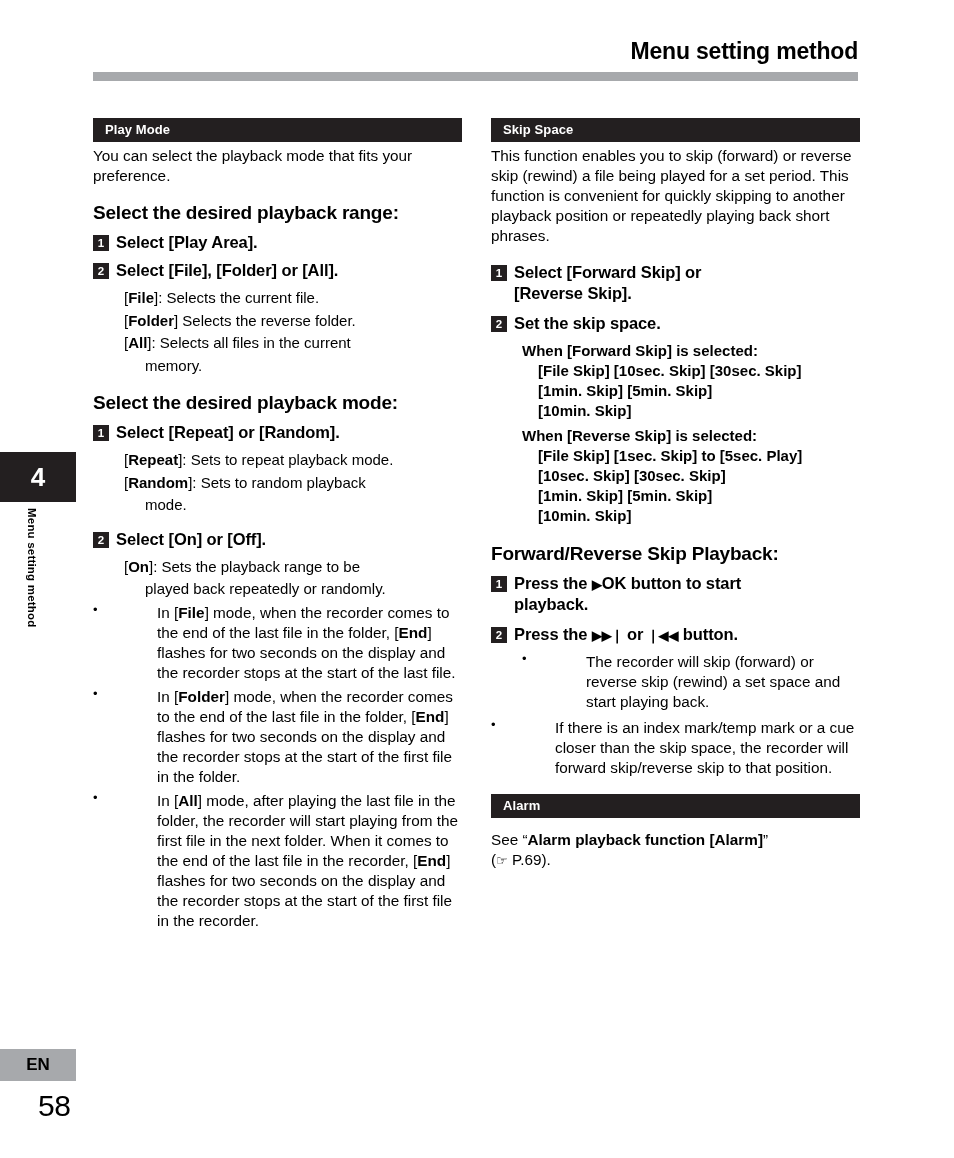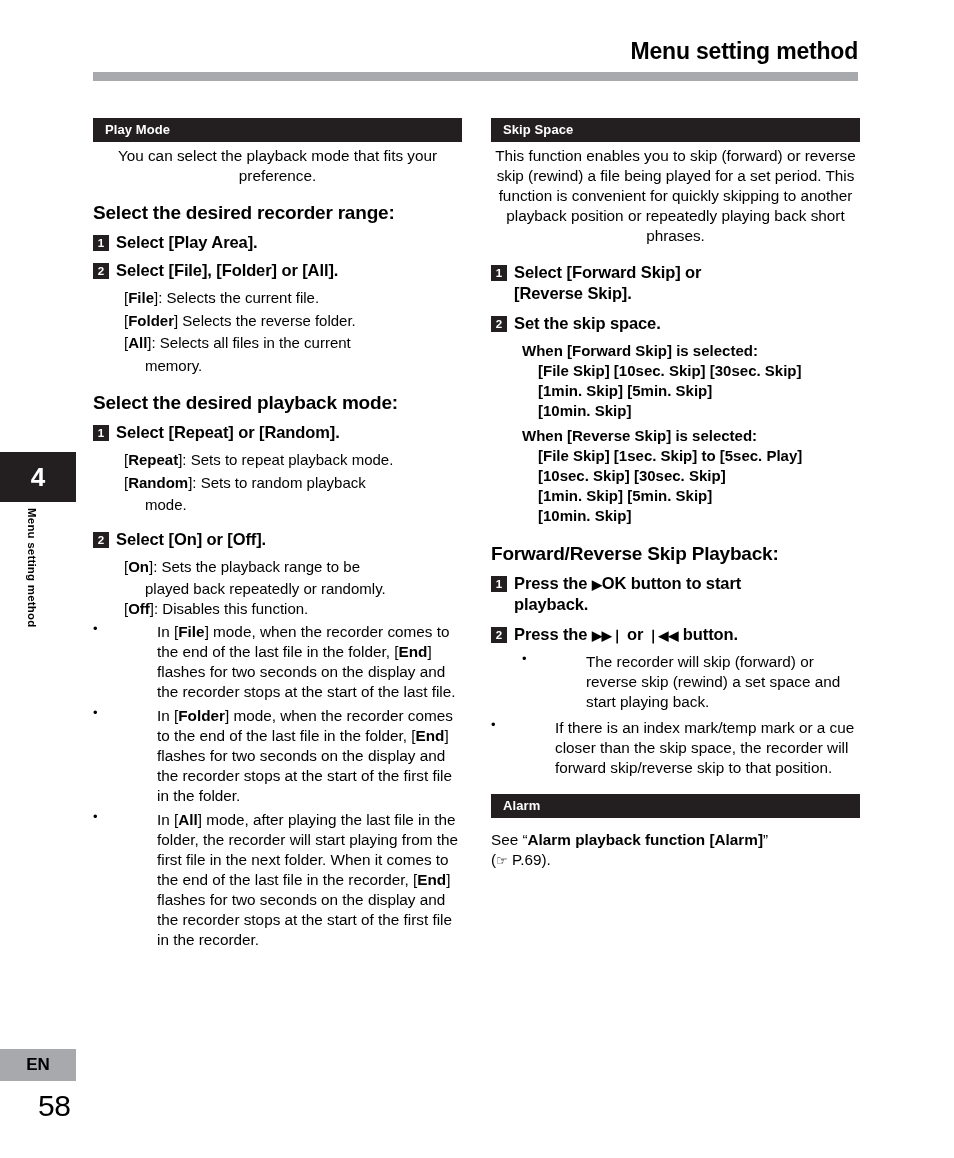--- a/index.html
+++ b/index.html
@@ -111,21 +111,20 @@
     margin-bottom: 4px;
   }
 
   p, .body {
     font-size: 15.3px;
     line-height: 20px;
     margin: 0 0 0 0;
   }
   .intro {
     margin-bottom: 16px;
-    text-align: center;
   }
   .h2 {
     font-size: 19px;
     font-weight: bold;
     letter-spacing: -0.2px;
     margin: 0 0 8px 0;
   }
   .h2.tight { margin-top: 14px; }
 
   
@@ -226,21 +225,21 @@
     <div class="footer-en">EN</div>
   </div>
   <div class="footer-page">58</div>
 
   <div class="col col-left">
 
     <div class="section-bar">Play Mode</div>
 
     <p class="intro">You can select the playback mode that fits your preference.</p>
 
-    <div class="h2">Select the desired recorder range:</div>
+    <div class="h2">Select the desired playback range:</div>
 
     <div class="step">
       <div class="step-num">1</div>
       <div class="step-text"><span>Select [</span><b>Play Area</b><span>].</span></div>
     </div>
 
     <div class="step">
       <div class="step-num">2</div>
       <div class="step-text">Select [<b>File</b>], [<b>Folder</b>] or [<b>All</b>].</div>
     </div>
@@ -263,21 +262,20 @@
 
     <div class="step-gap"></div>
 
     <div class="step" style="margin-top:9px;">
       <div class="step-num">2</div>
       <div class="step-text">Select [<b>On</b>] or [<b>Off</b>].</div>
     </div>
 
     <div class="sub">[<b>On</b><span>]: Sets the playback range to be</span></div>
     <div class="sub-indent">played back repeatedly or randomly.</div>
-    <div class="sub">[<b>Off</b><span>]: Disables this function.</span></div>
 
     <div class="bullet">
       <div class="bullet-dot glyph">•</div>
       <div class="bullet-body">In [<b>File</b>] mode, when the recorder comes to the end of the last file in the folder, [<b>End</b>] flashes for two seconds on the display and the recorder stops at the start of the last file.</div>
     </div>
     <div class="bullet">
       <div class="bullet-dot glyph">•</div>
       <div class="bullet-body">In [<b>Folder</b>] mode, when the recorder comes to the end of the last file in the folder, [<b>End</b>] flashes for two seconds on the display and the recorder stops at the start of the first file in the folder.</div>
     </div>
     <div class="bullet">

